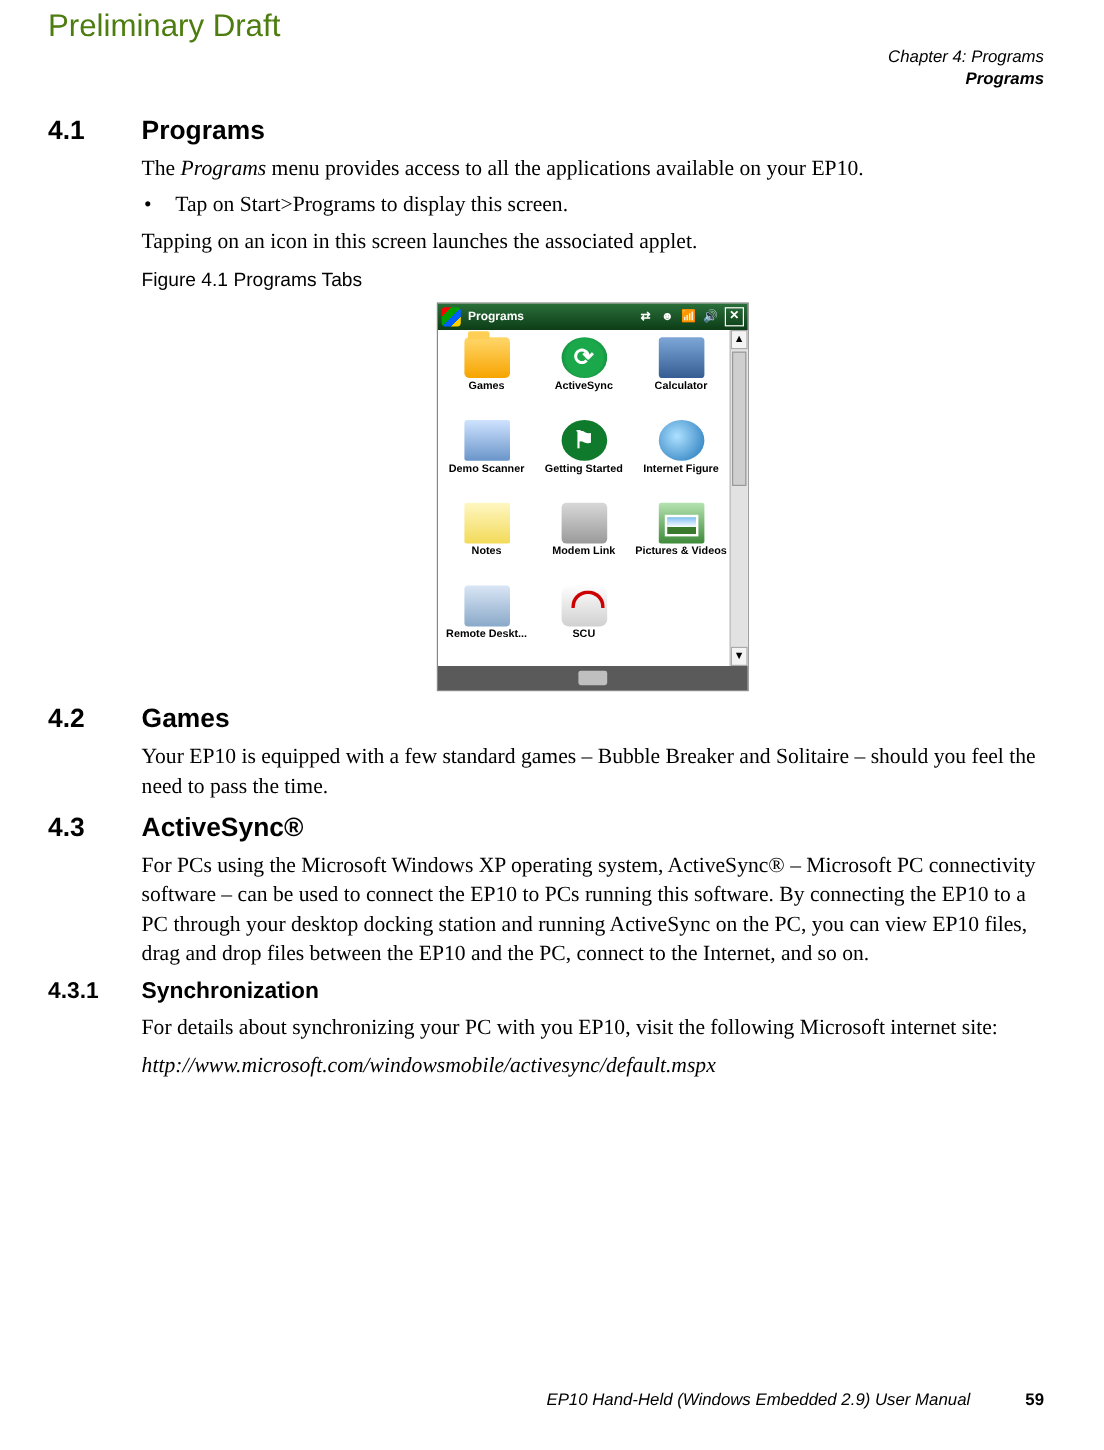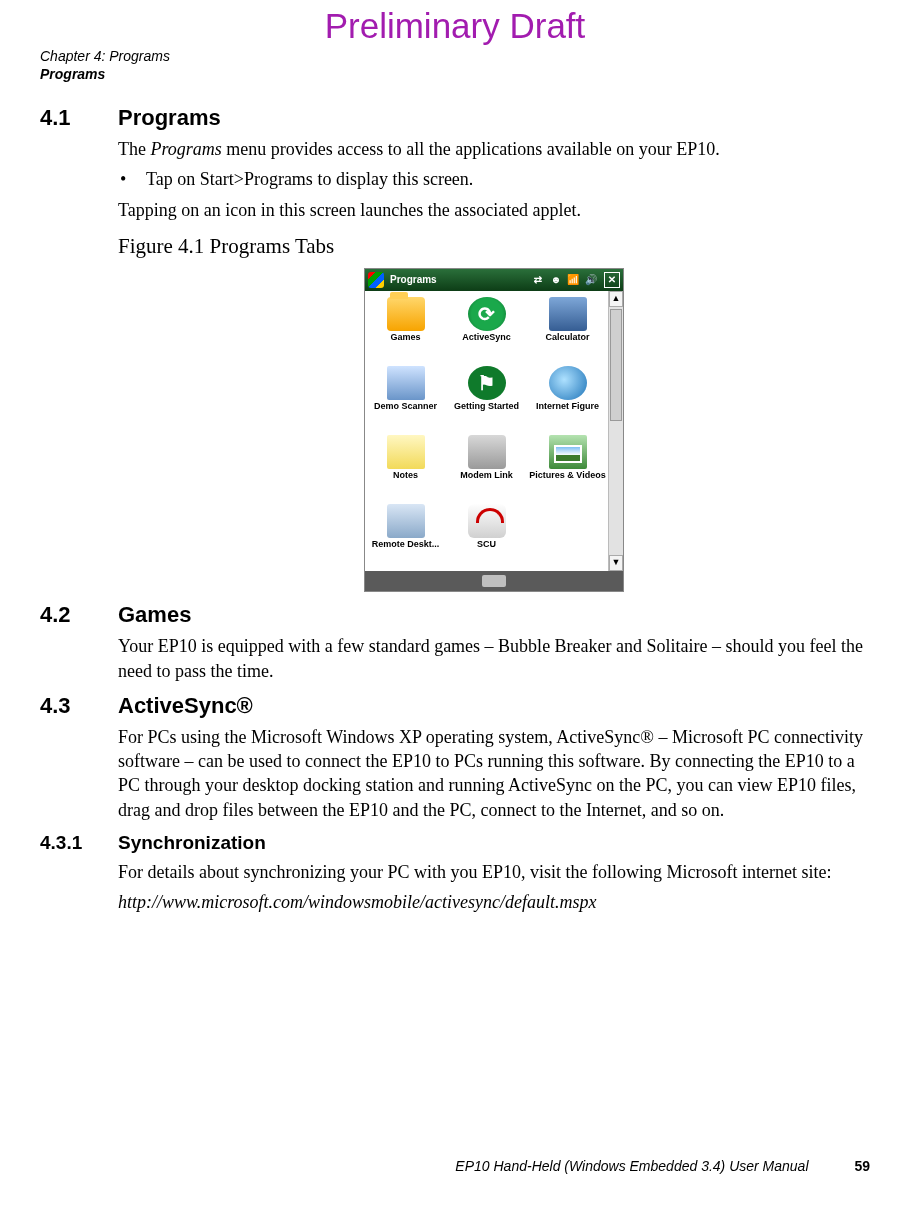--- a/index.html
+++ b/index.html
@@ -9,29 +9,29 @@
     background: #fff;
     color: #000;
     width: 920px;
     height: 1208px;
     position: relative;
   }
   .page {
     padding: 0 50px 0 40px;
   }
   .watermark {
-    text-align: center;
-    color: #a21caf;
-    font-size: 35px;
+    text-align: left;
+    color: #4d7c0f;
+    font-size: 26px;
     font-family: Arial, Helvetica, sans-serif;
     padding-top: 6px;
     padding-bottom: 2px;
   }
   .header-right {
-    text-align: left;
+    text-align: right;
     font-family: "Trebuchet MS", Arial, sans-serif;
     font-style: italic;
     font-size: 14px;
     line-height: 1.25;
     margin-bottom: 22px;
   }
   .header-right .chapter {
     font-weight: normal;
   }
   .header-right .section {
@@ -64,22 +64,22 @@
   }
   .bullet {
     display: flex;
     margin: 6px 0;
   }
   .bullet .dot {
     width: 26px;
     padding-left: 2px;
   }
   .fig-caption {
-    font-family: Liberation Serif, serif;
-    font-size: 21px;
+    font-family: Liberation Sans, sans-serif;
+    font-size: 16px;
     margin: 10px 0 8px 0;
   }
   .italic { font-style: italic; }
   .bold { font-weight: normal; }
 
   
   .device {
     width: 258px;
     margin: 4px auto 8px auto;
     border: 1px solid #888;
@@ -299,15 +299,15 @@
     <div class="h-num">4.3.1</div>
     <div class="h-title">Synchronization</div>
   </div>
   <div class="body-col">
     <p>For details about synchronizing your PC with you EP10, visit the following Microsoft internet site:</p>
     <p class="italic">http://www.microsoft.com/windowsmobile/activesync/default.mspx</p>
   </div>
 </div>
 
 <div class="footer">
-  <span>EP10 Hand-Held (Windows Embedded 3.4) User Manual</span>
+  <span>EP10 Hand-Held (Windows Embedded 2.9) User Manual</span>
   <span class="pn">59</span>
 </div>
 
 </body></html>

